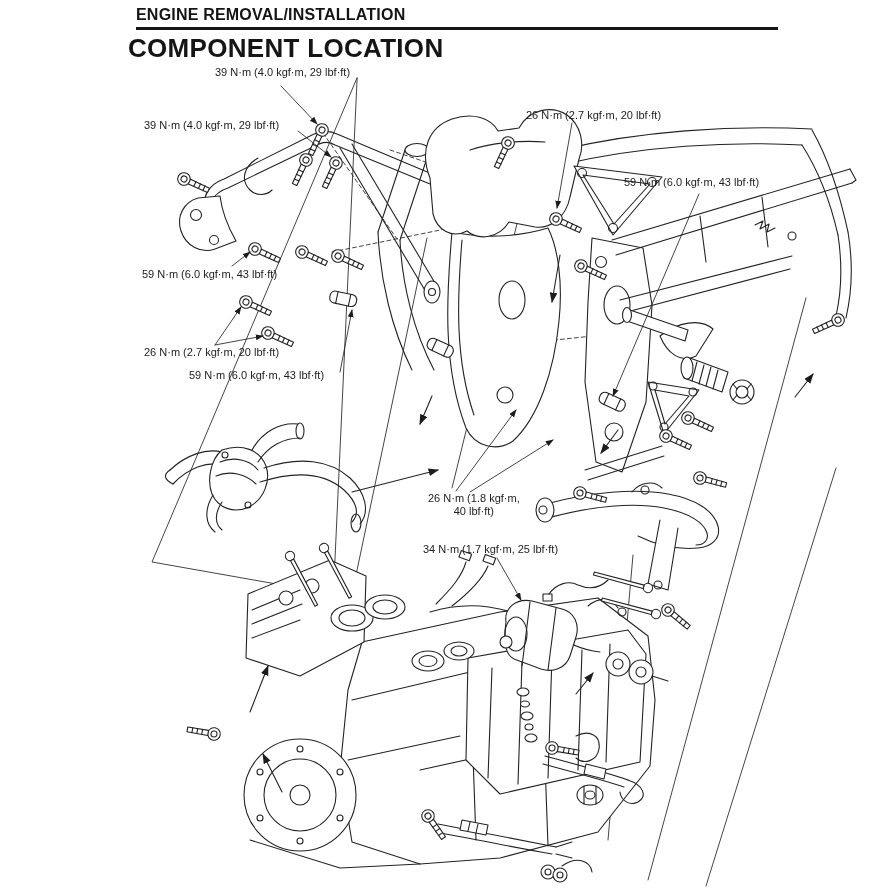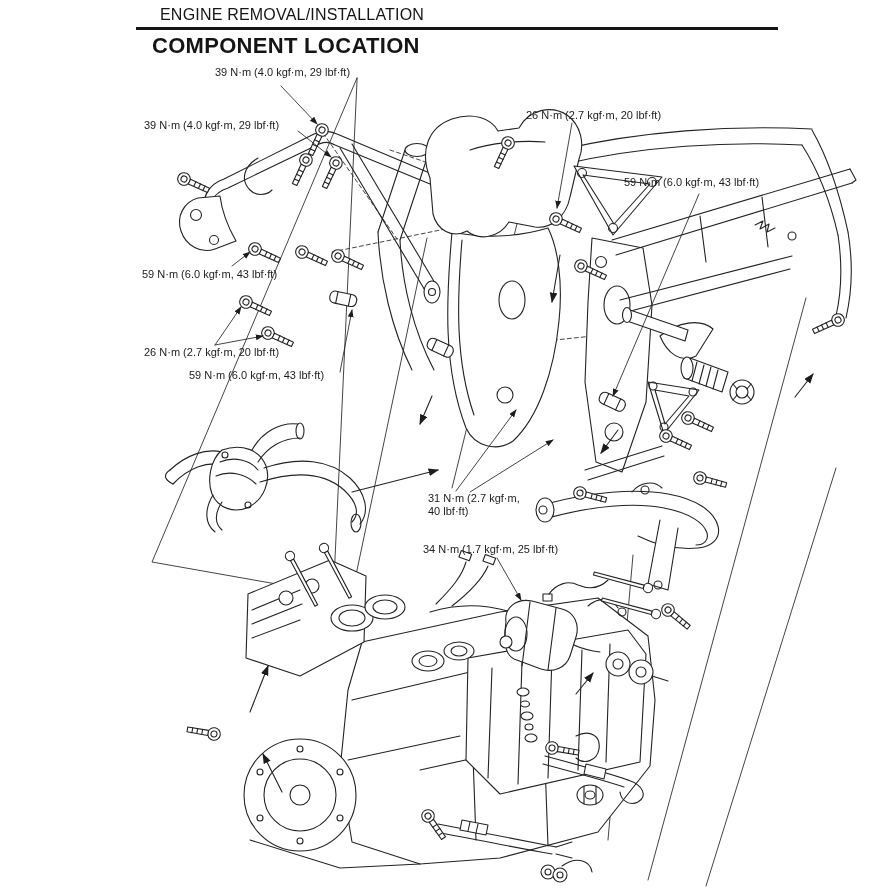--- a/index.html
+++ b/index.html
@@ -2,30 +2,30 @@
 <html><head>
 <meta charset="utf-8">
 <style>
   html,body{margin:0;padding:0;}
   body{
     width:896px;height:896px;background:#ffffff;position:relative;overflow:hidden;
     font-family:"Liberation Sans", sans-serif;
   }
   .page{position:absolute;inset:0;background:#fff;}
   .header{
-    position:absolute;left:136px;top:6px;font-size:16px;font-weight:normal;
-    color:#151515;letter-spacing:.2px;white-space:nowrap;margin-left:24px;
+    position:absolute;left:136px;top:6px;font-size:16px;font-weight:bold;
+    color:#151515;letter-spacing:.2px;white-space:nowrap;
   }
   .rule{position:absolute;left:136px;top:27px;width:642px;height:2.5px;background:#151515;}
   .title{
-    position:absolute;left:152px;top:33px;font-size:22px;font-weight:bold;
+    position:absolute;left:128px;top:33px;font-size:26px;font-weight:bold;
     color:#151515;letter-spacing:.3px;white-space:nowrap;
   }
   .lbl{
-    position:absolute;font-size:11px;line-height:13px;color:#1c1c1c;white-space:nowrap;
+    position:absolute;font-size:11px;line-height:13px;color:#1c1c1c;white-space:nowrap;text-align:center;
   }
   #diagram{position:absolute;left:0;top:0;}
   #diagram path,#diagram circle,#diagram ellipse,#diagram rect,#diagram line,#diagram polyline,#diagram polygon{
     fill:none;stroke:#232323;stroke-width:1.1;stroke-linecap:round;stroke-linejoin:round;
   }
   #diagram .w{fill:#ffffff;}
   #diagram .thin{stroke-width:.85;}
   #diagram g.thin path{stroke-width:.85;}
   #diagram .dash{stroke-dasharray:4 3;stroke-width:.85;}
   #diagram .arr{marker-end:url(#ah);}
@@ -322,18 +322,18 @@
   </svg>
 
   <div class="lbl" style="left:215px;top:66px">39 N·m (4.0 kgf·m, 29 lbf·ft)</div>
   <div class="lbl" style="left:144px;top:119px">39 N·m (4.0 kgf·m, 29 lbf·ft)</div>
   <div class="lbl" style="left:526px;top:109px">26 N·m (2.7 kgf·m, 20 lbf·ft)</div>
   <div class="lbl" style="left:624px;top:176px">59 N·m (6.0 kgf·m, 43 lbf·ft)</div>
   <div class="lbl" style="left:142px;top:268px">59 N·m (6.0 kgf·m, 43 lbf·ft)</div>
   <div class="lbl" style="left:144px;top:346px">26 N·m (2.7 kgf·m, 20 lbf·ft)</div>
   <div class="lbl" style="left:189px;top:369px">59 N·m (6.0 kgf·m, 43 lbf·ft)</div>
   <div class="lbl" style="left:428px;top:492px">
-    <span>31 N·m (2.7 kgf·m,</span><br>
+    <span>26 N·m (1.8 kgf·m,</span><br>
     <span>40 lbf·ft)</span>
   </div>
   <div class="lbl" style="left:423px;top:543px">34 N·m (1.7 kgf·m, 25 lbf·ft)</div>
 
 </div>
 
 </body></html>

